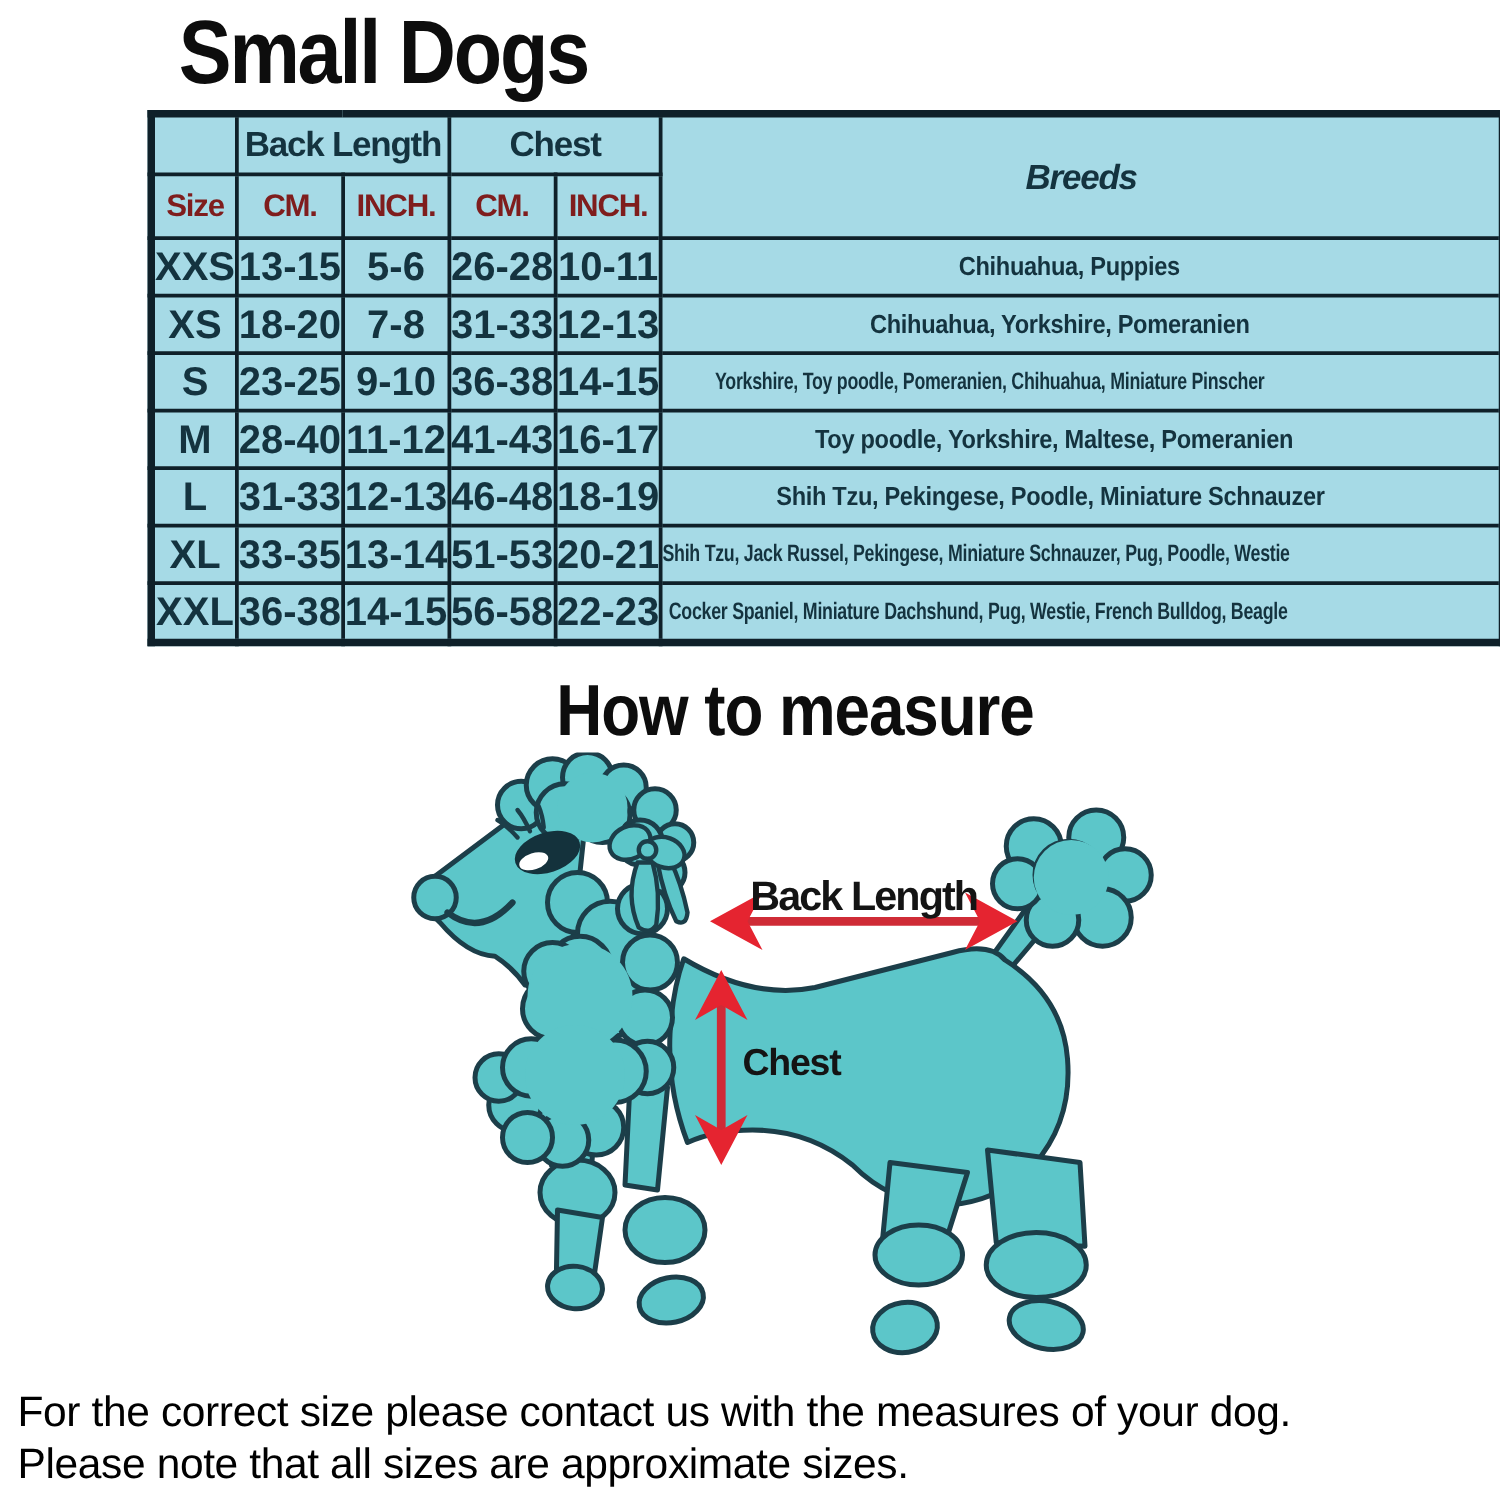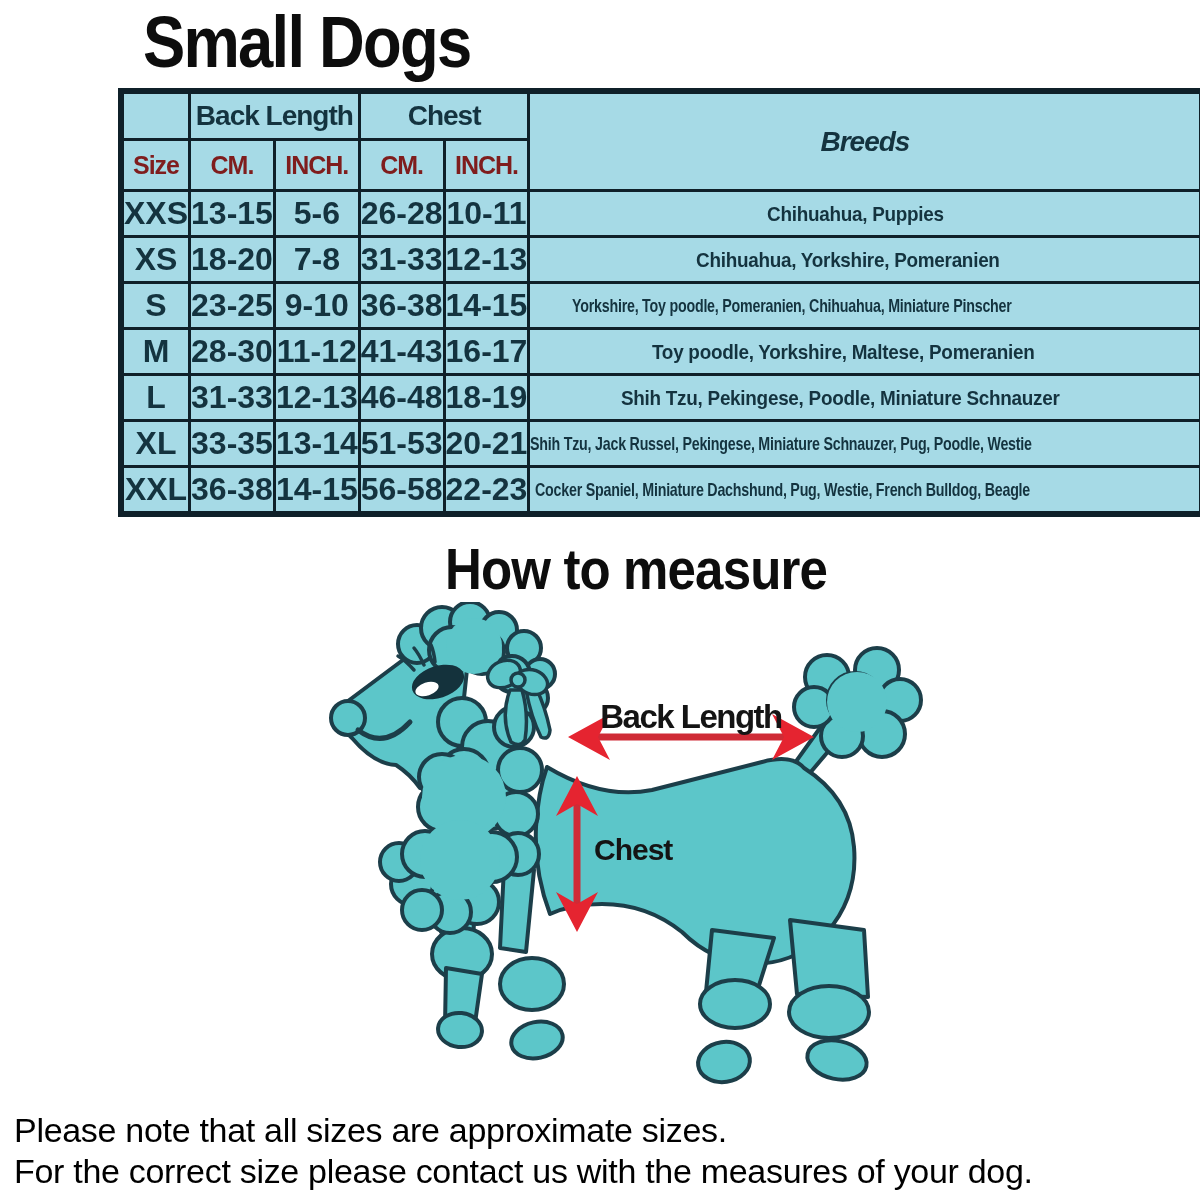--- a/index.html
+++ b/index.html
@@ -107,21 +107,21 @@
         <tr>
           <td class="c-size">S</td>
           <td class="c-num">23-25</td>
           <td class="c-num">9-10</td>
           <td class="c-num">36-38</td>
           <td class="c-num">14-15</td>
           <td class="c-breeds"><span class="breeds-text long">Yorkshire, Toy poodle, Pomeranien, Chihuahua, Miniature Pinscher</span></td>
         </tr>
         <tr>
           <td class="c-size">M</td>
-          <td class="c-num">28-30</td>
+          <td class="c-num">28-40</td>
           <td class="c-num">11-12</td>
           <td class="c-num">41-43</td>
           <td class="c-num">16-17</td>
           <td class="c-breeds"><span class="breeds-text">Toy poodle, Yorkshire, Maltese, Pomeranien</span></td>
         </tr>
         <tr>
           <td class="c-size">L</td>
           <td class="c-num">31-33</td>
           <td class="c-num">12-13</td>
           <td class="c-num">46-48</td>
@@ -267,15 +267,15 @@
 
   <g>
     <line x1="285" y1="196" x2="285" y2="308" stroke="#cf2b36" stroke-width="7"></line>
     <polygon points="285,174 264,214 285,202 306,214" fill="#e52430"></polygon>
     <polygon points="285,330 264,290 285,302 306,290" fill="#e52430"></polygon>
     <text x="302" y="258" text-anchor="start" fill="#141414" font-family="Liberation Sans, sans-serif" font-size="30" font-weight="bold" letter-spacing="-1">Chest</text>
   </g>
 </svg>
 
 <div class="footer-note">
+  <div>For the correct size please contact us with the measures of your dog.</div>
   <div>Please note that all sizes are approximate sizes.</div>
-  <div>For the correct size please contact us with the measures of your dog.</div>
 </div>
 
 </body></html>

